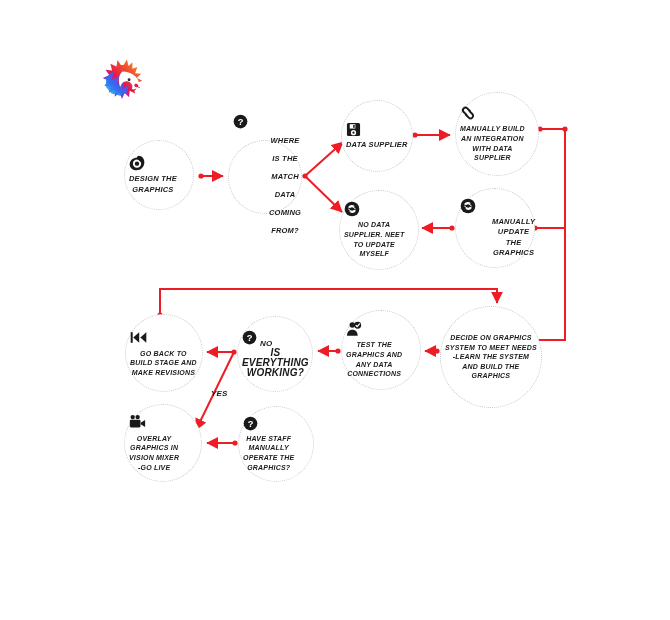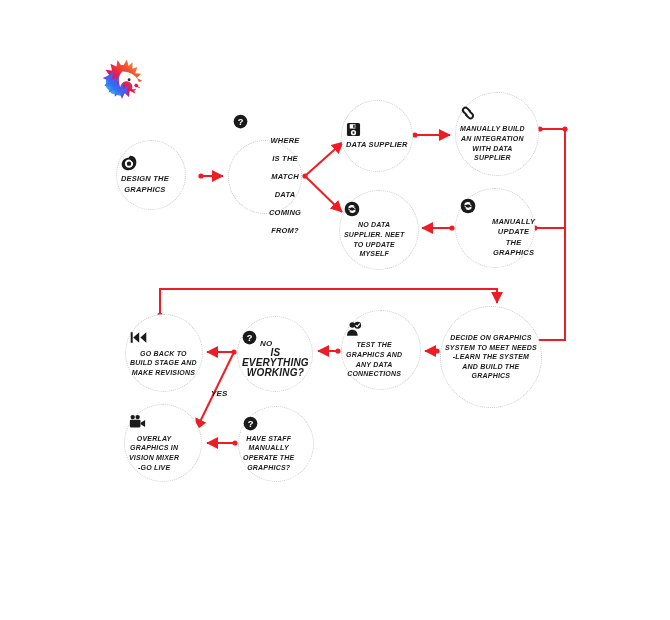--- a/index.html
+++ b/index.html
@@ -139,21 +139,21 @@
       <circle cx="452" cy="228" r="2.6"></circle>
       <circle cx="437" cy="351" r="2.6"></circle>
       <circle cx="338" cy="351" r="2.6"></circle>
       <circle cx="235" cy="443" r="2.6"></circle>
       <circle cx="201" cy="176" r="2.6"></circle>
       <circle cx="415" cy="135" r="2.6"></circle>
     </g>
   </svg>
 
   <div id="nodes-layer">
-      <div class="node" style="left: 116px; top: 140px; width: 70px; height: 70px;">
+      <div class="node" style="left: 124px; top: 140px; width: 70px; height: 70px;">
         <span class="nicon"><svg width="16" height="16" viewBox="0 0 24 24">
             <path d="M14 1 C20 1 23 6 23 11 C23 18 18 23 11 23 C5 23 1 19 1 14 C1 8 6 4 12 4 Z" fill="#1a1a1a"></path>
             <circle cx="12" cy="13" r="6.2" fill="#fff"></circle>
             <circle cx="12" cy="13" r="3.3" fill="#1a1a1a"></circle>
             <path d="M13 2 L21 8 L18 11 L11 5 Z" fill="#1a1a1a"></path>
           </svg></span>
         <span class="nlabel" style="font-size: 7.5px; line-height: 10.1px;">DESIGN THE
 GRAPHICS</span>
       </div>
       <div class="node" style="left: 228px; top: 140px; width: 74px; height: 74px;">

